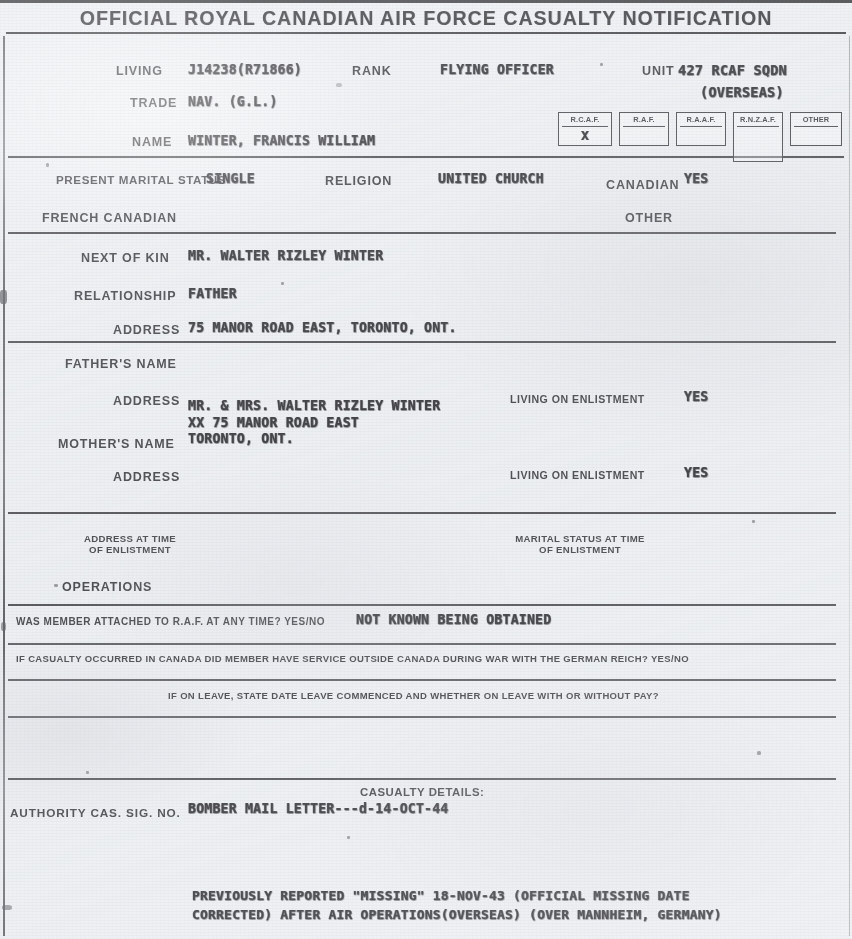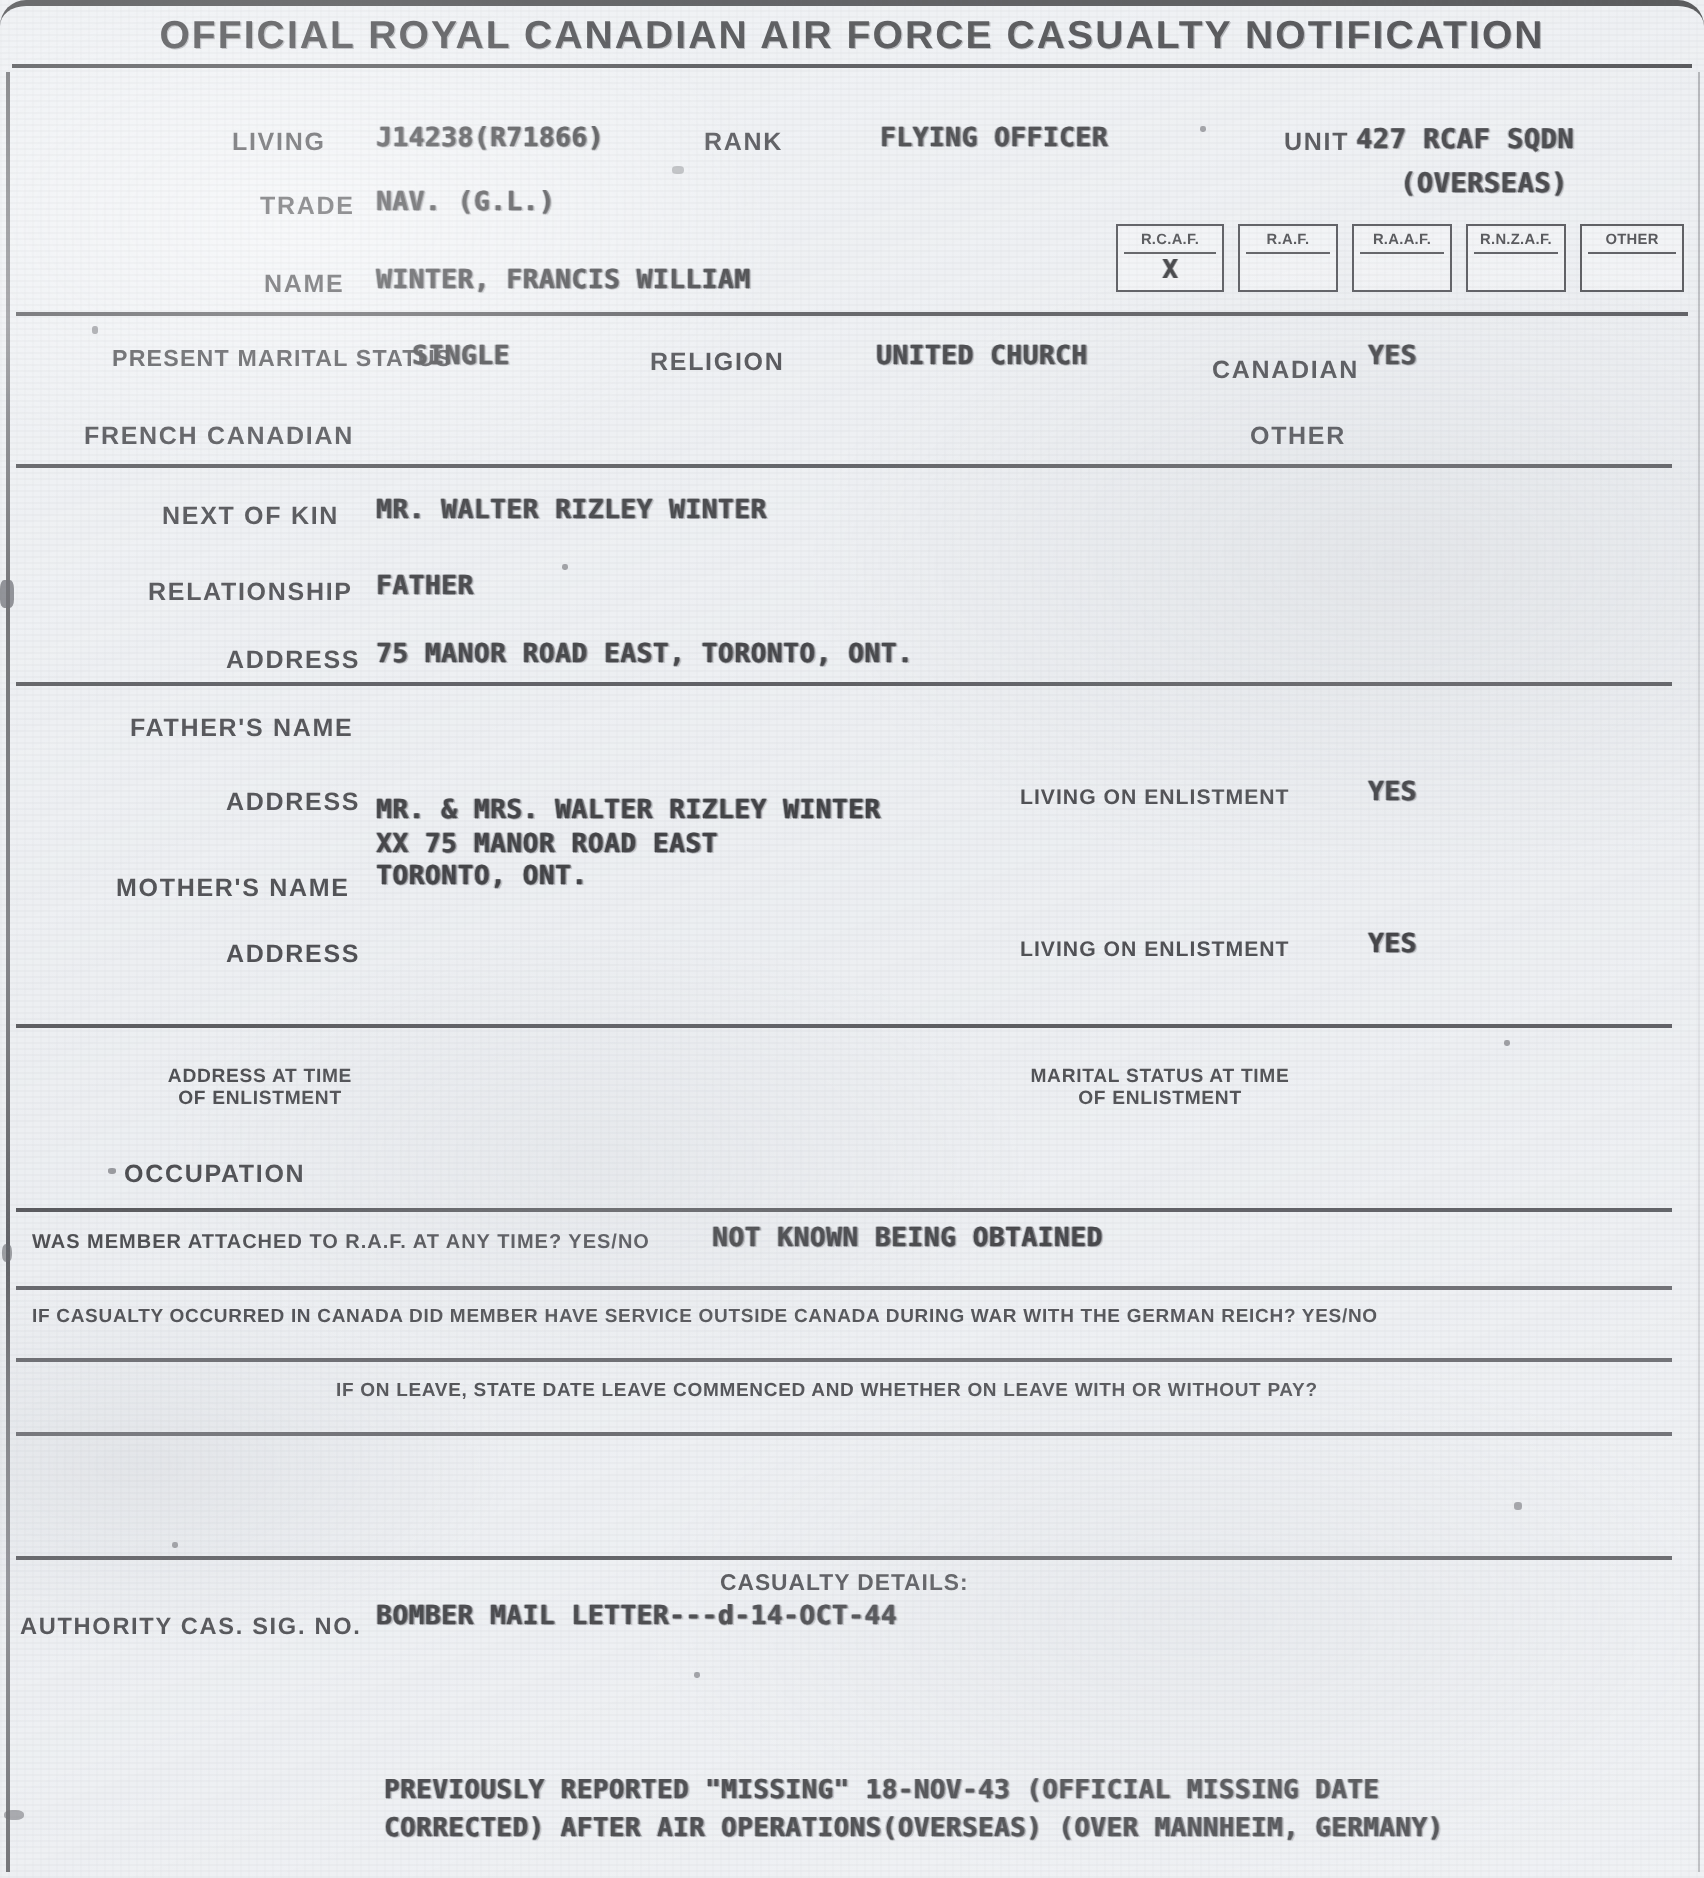--- a/index.html
+++ b/index.html
@@ -47,21 +47,20 @@
   }
 
   
   .masthead {
     position: absolute;
     left: 0; top: 0;
     width: 852px; height: 34px;
     border-top: 3px solid #2a2a2c;
     box-sizing: border-box;
     z-index: 3;
-    border-radius: 13px;
   }
   .masthead .title {
     position: absolute;
     left: 0; right: 0; top: 4px;
     text-align: center;
     font-size: 19.5px;
     font-weight: bold;
     letter-spacing: 1.05px;
     color: #242427;
     white-space: nowrap;
@@ -228,21 +227,21 @@
   <div class="svcbox" style="left:619px; top:112px; width:50px; height:34px;">
     <div class="cap">R.A.F.</div>
     <div class="capline"></div>
     <div class="mark"></div>
   </div>
   <div class="svcbox" style="left:676px; top:112px; width:50px; height:34px;">
     <div class="cap">R.A.A.F.</div>
     <div class="capline"></div>
     <div class="mark"></div>
   </div>
-  <div class="svcbox" style="left:733px; top:112px; width:50px; height:34px;">
+  <div class="svcbox" style="left:733px; top:112px; width:50px; height:50px;">
     <div class="cap">R.N.Z.A.F.</div>
     <div class="capline"></div>
     <div class="mark"></div>
   </div>
   <div class="svcbox" style="left:790px; top:112px; width:52px; height:34px;">
     <div class="cap">OTHER</div>
     <div class="capline"></div>
     <div class="mark"></div>
   </div>
 
@@ -295,21 +294,21 @@
     <div>OF ENLISTMENT</div>
   </div>
   <div class="tw" style="left:215px; top:534px;"></div>
 
   <div class="lbl xs two ctr" style="left:470px; top:533px; width:220px;">
     <div>MARITAL STATUS AT TIME</div>
     <div>OF ENLISTMENT</div>
   </div>
   <div class="tw" style="left:700px; top:534px;"></div>
 
-  <div class="lbl" style="left:62px; top:580px;">OCCUPATION</div>
+  <div class="lbl" style="left:62px; top:580px;">OPERATIONS</div>
   <div class="tw" style="left:200px; top:578px;"></div>
 
   <div class="lbl sm" style="left:16px; top:616px; font-size:10px;">WAS MEMBER ATTACHED TO R.A.F. AT ANY TIME?  YES/NO</div>
   <div class="tw blur" style="left:356px; top:612px;">NOT KNOWN BEING OBTAINED</div>
 
   <div class="lbl xs" style="left:16px; top:653px; font-size:9.5px;">IF CASUALTY OCCURRED IN CANADA DID MEMBER HAVE SERVICE OUTSIDE CANADA DURING WAR WITH THE GERMAN REICH?  YES/NO</div>
   <div class="tw sm" style="left:760px; top:651px;"></div>
 
   <div class="lbl xs" style="left:168px; top:690px; font-size:9.5px;">IF ON LEAVE, STATE DATE LEAVE COMMENCED AND WHETHER ON LEAVE WITH OR WITHOUT PAY?</div>
   <div class="tw sm" style="left:168px; top:730px;"></div>

